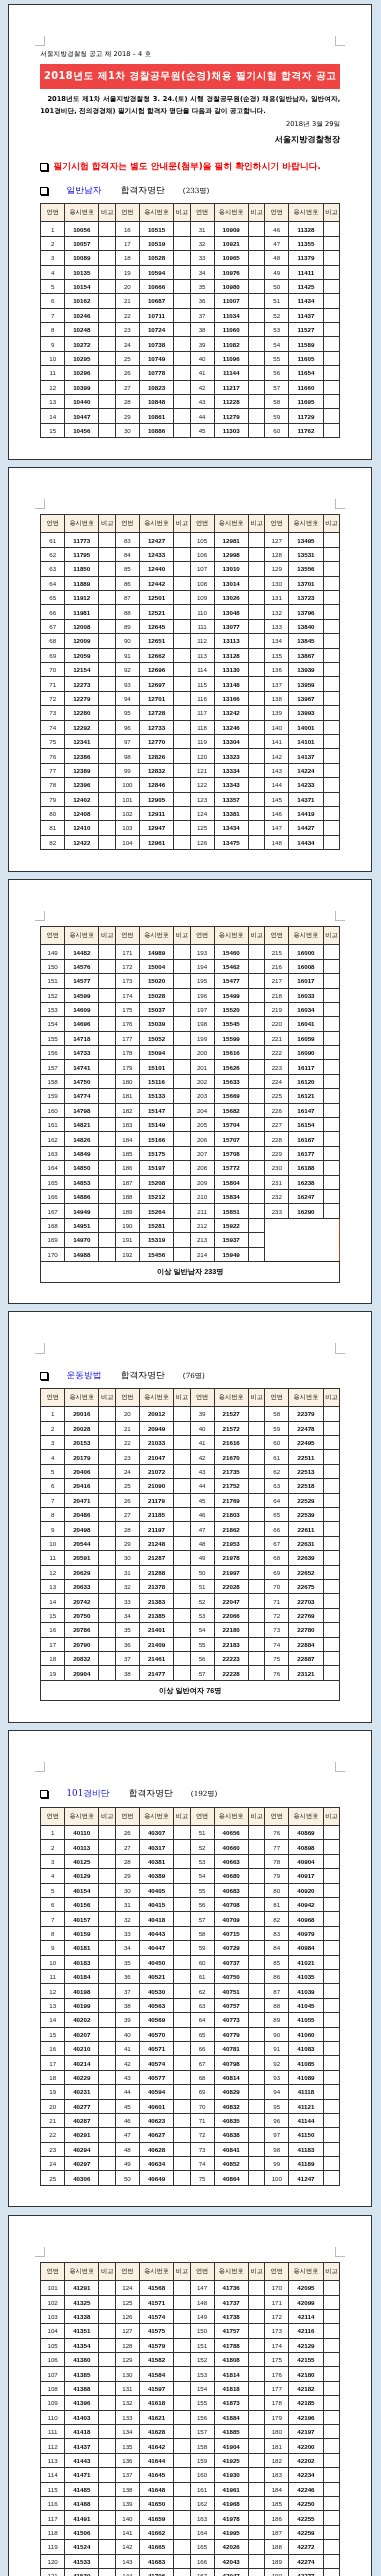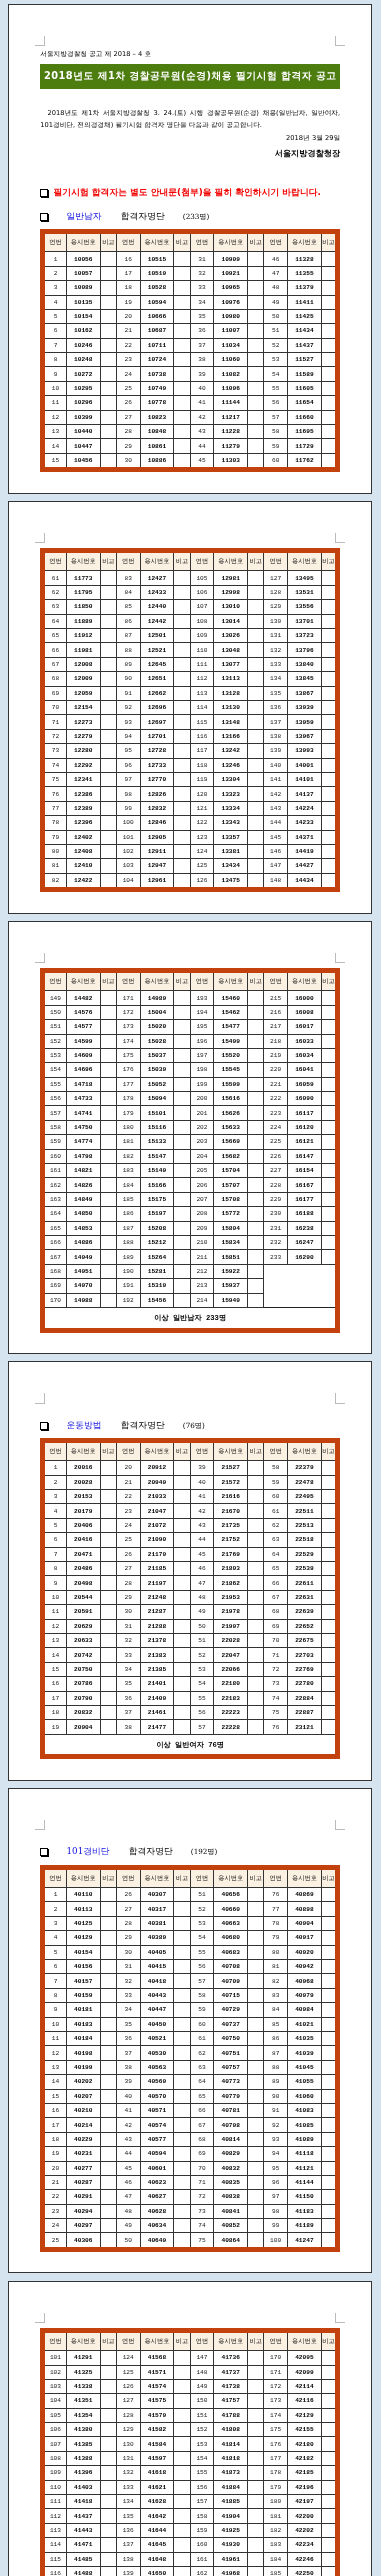--- a/index.html
+++ b/index.html
@@ -20,42 +20,42 @@
     padding: 45px 31px 20.6px 31px;
   }
   .page .corner {
     position: absolute; width: 9.3px; height: 9.3px; border-color: #bbb; border-style: solid;
   }
   .corner.tl { left: 26px; top: 31px; border-width: 0 0.5px 0.5px 0; }
   .corner.tr { right: 26px; top: 31px; border-width: 0 0 0.5px 0.5px; }
 
   .notice-no { font-size: 6.7px; margin-bottom: 5px; }
   .title-bar {
-    background: #4d7c0f; color: #fff; text-align: center;
+    background: #ef4444; color: #fff; text-align: center;
     font-size: 9.8px; font-weight: bold; padding: 6.2px 0; letter-spacing: 0.5px;
   }
-  .intro { font-size: 6.7px; line-height: 11.3px; margin-top: 19px; text-indent: 7.2px; text-align: justify; }
+  .intro { font-size: 6.7px; line-height: 11.3px; margin-top: 5px; text-indent: 7.2px; text-align: justify; font-weight: bold; }
   .date { text-align: right; font-size: 6.7px; margin-top: 3.1px; }
   .issuer { text-align: right; font-size: 8.2px; font-weight: bold; margin-top: 5.2px; }
 
-  .red-note { margin-top: 28px; font-size: 8.8px; color: #f20000; font-weight: bold; display: flex; align-items: center; gap: 3.1px; }
+  .red-note { margin-top: 16px; font-size: 8.8px; color: #f20000; font-weight: bold; display: flex; align-items: center; gap: 3.1px; }
   .sub-note { font-size: 6.7px; line-height: 12.4px; padding-left: 14.4px; margin-top: 3.1px; }
 
   .box-icon {
     display: inline-block; width: 6.2px; height: 6.2px; border: 0.5px solid #000;
     box-shadow: 1px 1px 0 #000; background: #fff; margin-right: 2.1px; flex: none;
   }
   .section-head { display: flex; align-items: center; gap: 16px; margin: 11.3px 0 6.2px 0; font-family: "DejaVu Serif", "Liberation Serif", serif; font-size: 8.8px; }
   .section-head .cat { color: #1010e0; }
   .section-head .rest { color: #000; margin-left: 3.1px; }
   .section-head .cnt { font-size: 7.2px; margin-left: 2.1px; }
 
   table.roster {
     border-collapse: collapse; width: 100%; table-layout: fixed;
-    border: 5px solid #c2410c; font-family: Liberation Mono, monospace;
+    border: 1px solid #c2410c; font-family: Liberation Sans, sans-serif;
   }
   table.roster th, table.roster td {
     border: 0.5px solid #333; text-align: center; font-size: 6.2px; height: 13.4px; padding: 0;
   }
   table.roster th { background: #fbf1e2; font-weight: normal; height: 17.5px; border-bottom: 1.5px double #333; }
   table.roster td.num { color: #222; }
   table.roster td.id { font-weight: bold; }
   table.roster .grp-end { border-right: 1.5px double #333; }
   table.roster td.total { font-weight: bold; font-size: 7.2px; height: 19.6px; border-top: 1px solid #222; }
   table.roster td.blank { border: none; border-left: 1.5px double #333; }

